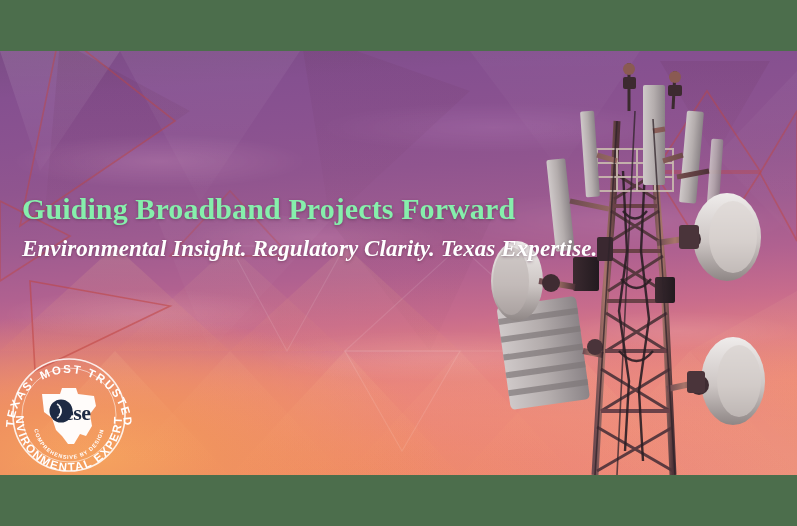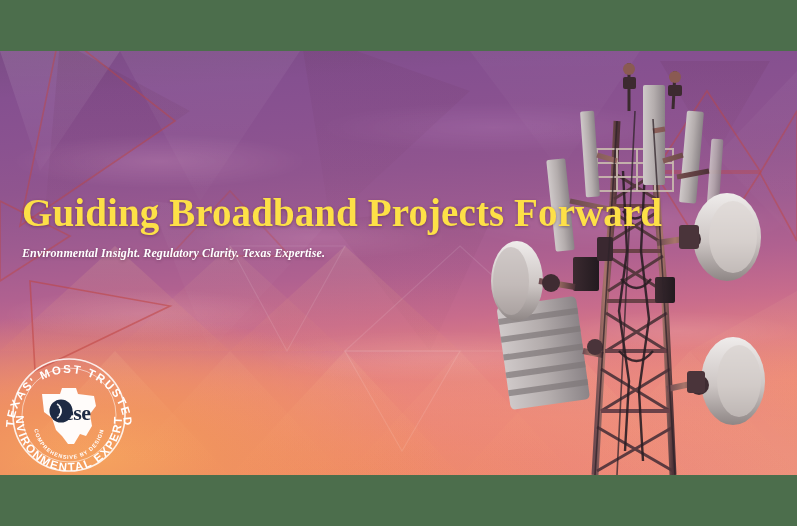--- a/index.html
+++ b/index.html
@@ -51,29 +51,29 @@
     mix-blend-mode:screen; opacity:.55;
   }
   
   .geo { position:absolute; inset:0; }
   .geo svg { width:100%; height:100%; display:block; }
 
   
   .copy { position:absolute; left:22px; top:141px; width:480px; }
   .headline {
     font-family:"Liberation Serif", serif;
-    font-weight:700; font-size:39px; line-height:1.1;
-    color:#fde047; letter-spacing:.1px;
+    font-weight:700; font-size:30px; line-height:1.1;
+    color:#86efac; letter-spacing:.1px;
     text-shadow:0 1px 3px rgba(70,30,60,.45);
     white-space:nowrap;
   }
   .subhead {
     margin-top:11px;
     font-family:"Liberation Serif", serif;
-    font-weight:700; font-style:italic; font-size:12px;
+    font-weight:700; font-style:italic; font-size:23px;
     color:#ffffff; letter-spacing:.1px;
     text-shadow:0 1px 3px rgba(70,30,60,.45);
     white-space:nowrap;
   }
 
   
   .badge { position:absolute; left:-2px; top:293px; width:142px; height:142px; }
   .badge svg { width:100%; height:100%; display:block; }
 
   

